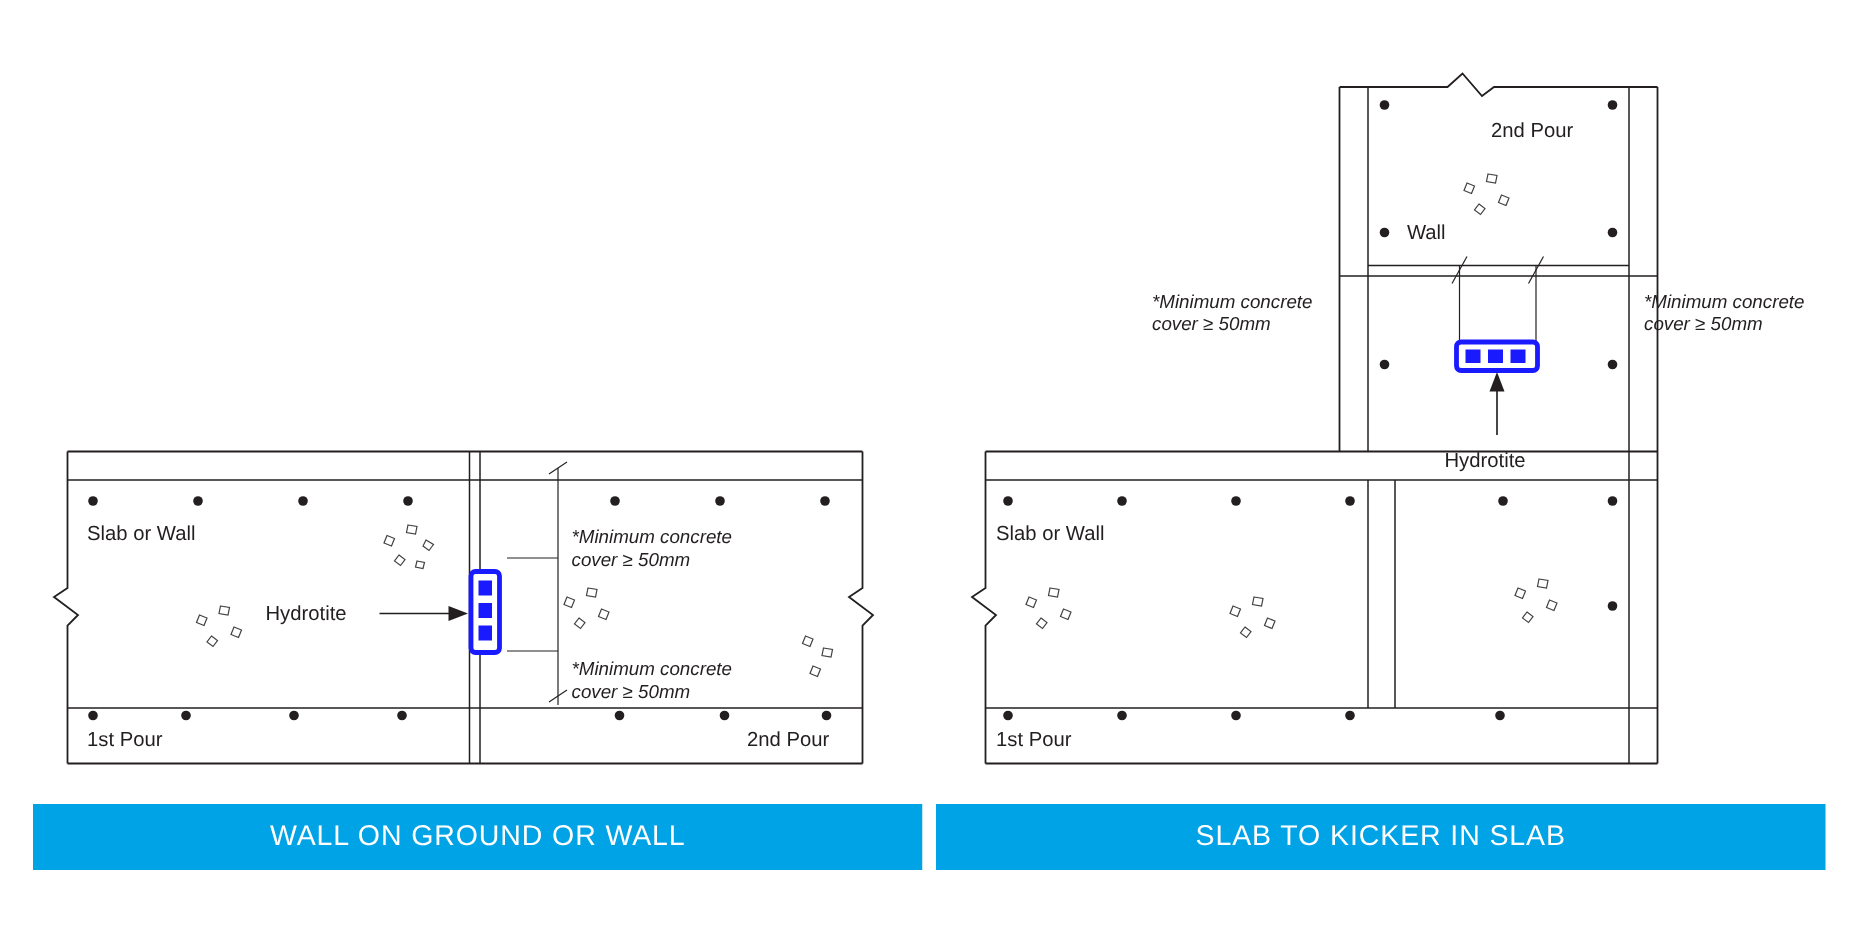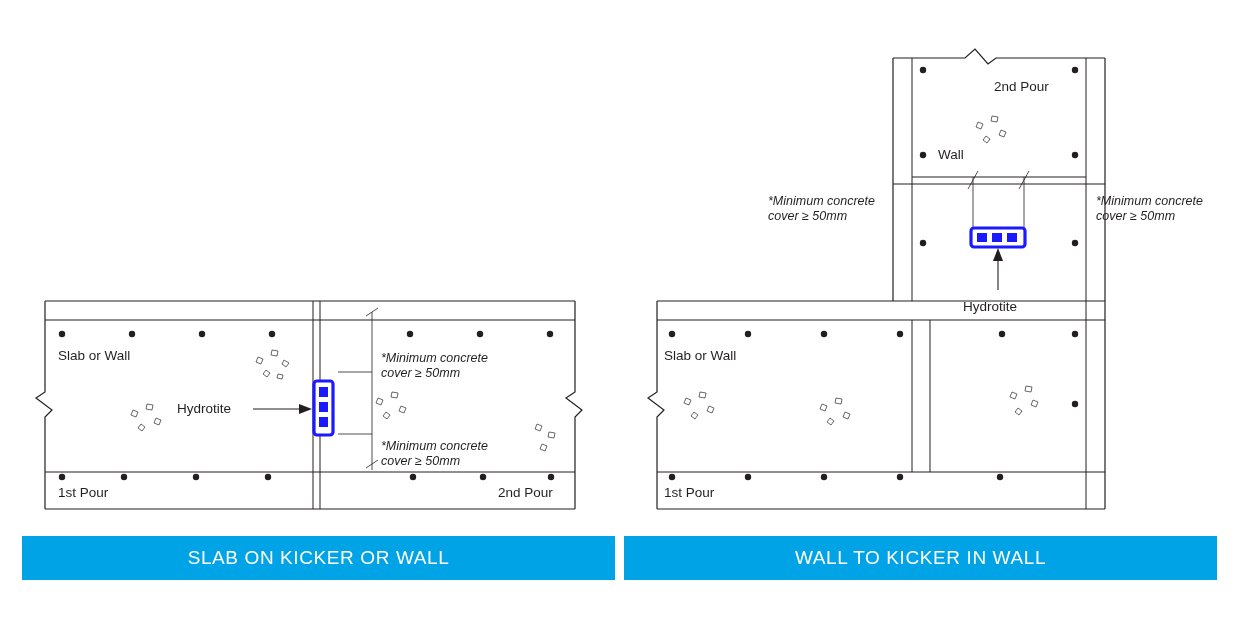--- a/index.html
+++ b/index.html
@@ -236,18 +236,18 @@
       <text class="lbl" x="664" y="497">1st Pour</text>
 
       <text class="note" x="768" y="205">*Minimum concrete</text>
       <text class="note" x="768" y="220">cover ≥ 50mm</text>
       <text class="note" x="1096" y="205">*Minimum concrete</text>
       <text class="note" x="1096" y="220">cover ≥ 50mm</text>
     </g>
   </svg>
 
   <div class="caption-bar">
-    <div class="caption">SLAB ON KICKER OR WALL</div>
+    <div class="caption">WALL ON GROUND OR WALL</div>
     <div class="caption-gap"></div>
-    <div class="caption">WALL TO KICKER IN WALL</div>
+    <div class="caption">SLAB TO KICKER IN SLAB</div>
   </div>
 
 </div>
 
 </body></html>

